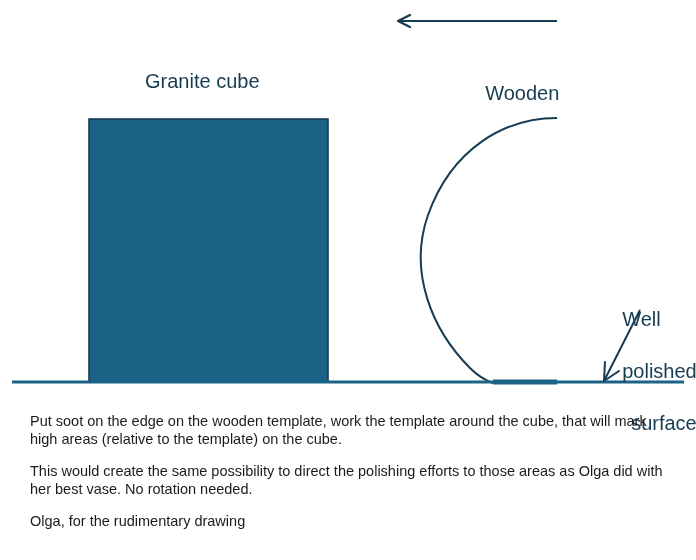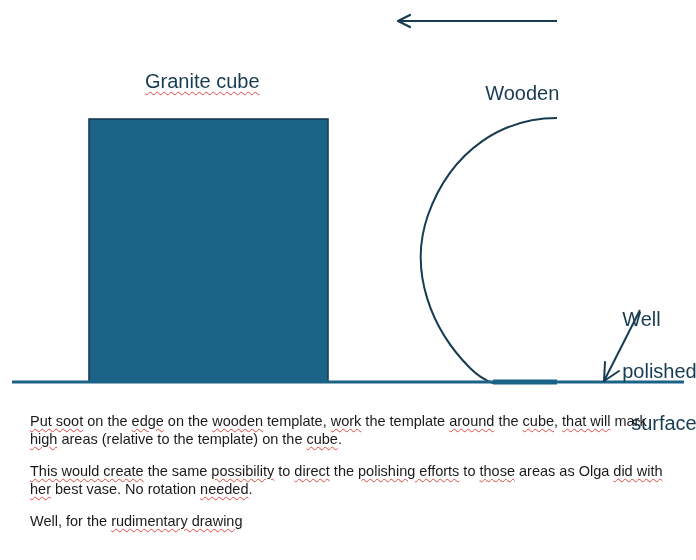--- a/index.html
+++ b/index.html
@@ -28,21 +28,20 @@
     height: 395px;
   }
   .label {
     position: absolute;
     color: #173c52;
     font-size: 19px;
     line-height: 26px;
     white-space: pre;
   }
   .label.squiggle {
-    text-decoration: underline;
     text-decoration-style: wavy;
     text-decoration-color: #e04a45;
     text-decoration-thickness: 1px;
     text-underline-offset: 3px;
   }
   #label-granite {
     left: 145px;
     top: 68px;
     font-size: 20px;
   }
@@ -71,21 +70,20 @@
     top: 412px;
     width: 640px;
     font-size: 14.5px;
     line-height: 18px;
     color: #1b1b1b;
   }
   .text-block p {
     margin: 0 0 14px 0;
   }
   .wavy {
-    text-decoration: underline;
     text-decoration-style: wavy;
     text-decoration-color: #e04a45;
     text-decoration-thickness: 1px;
     text-underline-offset: 2px;
   }
 </style>
 </head>
 <body>
 
 <div id="canvas">
@@ -121,16 +119,16 @@
     <span>Well</span><br>
     <span>polished</span>
     <span class="l3 squiggle">surface</span>
   </div>
 
   <div class="text-block">
     <p><span class="wavy">Put soot</span><span> on the </span><span class="wavy">edge</span><span> on the </span><span class="wavy">wooden</span><span> template, </span><span class="wavy">work</span><span> the template </span><span class="wavy">around</span><span> the </span><span class="wavy">cube</span><span>, </span><span class="wavy">that will</span><span> mark </span><span class="wavy">high</span><span> areas (relative to the template) on the </span><span class="wavy">cube</span><span>.</span></p>
 
     <p><span class="wavy">This would create</span><span> the same </span><span class="wavy">possibility</span><span> to </span><span class="wavy">direct</span><span> the </span><span class="wavy">polishing efforts</span><span> to </span><span class="wavy">those</span><span> areas as Olga </span><span class="wavy">did with her</span><span> best vase. No rotation </span><span class="wavy">needed</span><span>.</span></p>
 
-    <p><span>Well, for the </span><span class="wavy">rudimentary drawing</span></p>
+    <p><span>Olga, for the </span><span class="wavy">rudimentary drawing</span></p>
   </div>
 
 </div>
 
 </body></html>

